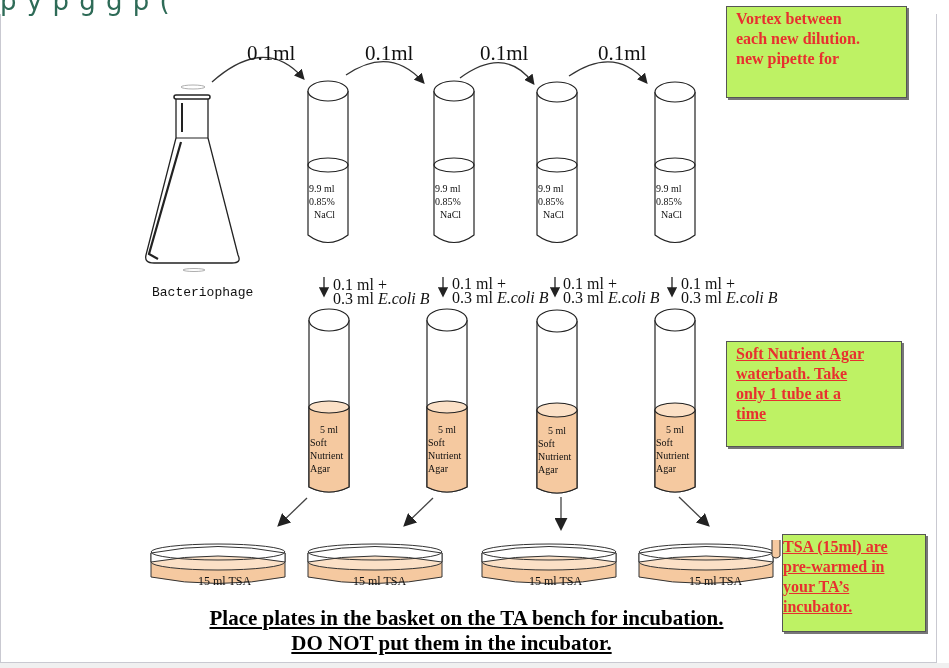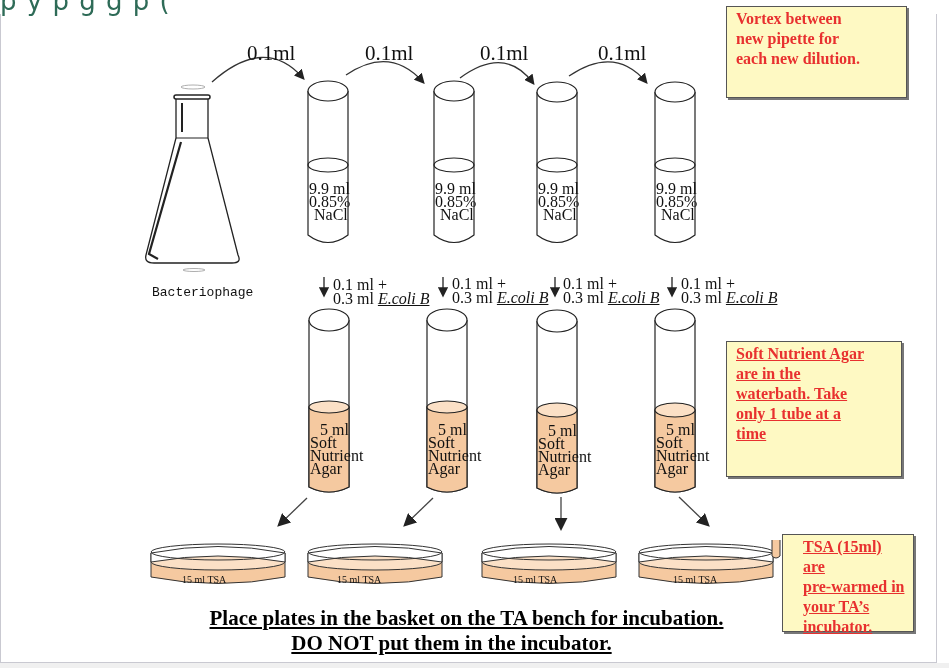--- a/index.html
+++ b/index.html
@@ -1,29 +1,29 @@
 <!DOCTYPE html>
 <html><head>
 <meta charset="utf-8">
 <style>
   html, body { margin: 0; padding: 0; background: #ffffff; }
   body { width: 949px; height: 668px; position: relative; overflow: hidden; font-family: "Liberation Serif", serif; }
   .top-partial { position: absolute; left: 0; top: -14px; width: 949px; height: 30px; font-family: "DejaVu Sans", sans-serif; font-size: 26px; color: #2e6b57; white-space: nowrap; letter-spacing: 1px; }
   .frame { position: absolute; left: 0; top: 14px; width: 935px; height: 648px; border-left: 1px solid #c9c9d1; border-right: 1px solid #c9c9d1; border-bottom: 1px solid #c9c9d1; }
   .bottom-strip { position: absolute; left: 0; top: 663px; width: 949px; height: 5px; background: #f0f0f0; }
   svg.diagram { position: absolute; left: 0; top: 0; }
-  .note { position: absolute; background: #fef9c3; border: 1px solid #555; box-shadow: 2px 2px 0 #777; color: #e8302f; font-family: "Liberation Serif", serif; font-weight: bold; font-size: 16px; line-height: 20px; padding: 2px 8px 4px 9px; box-sizing: border-box; }
+  .note { position: absolute; background: #bef264; border: 1px solid #555; box-shadow: 2px 2px 0 #777; color: #e8302f; font-family: "Liberation Serif", serif; font-weight: bold; font-size: 16px; line-height: 20px; padding: 2px 8px 4px 9px; box-sizing: border-box; }
   .note.underlined span { text-decoration: underline; }
   .footer-line { position: absolute; width: 949px; text-align: center; font-family: "Liberation Serif", serif; font-weight: bold; font-size: 21px; text-decoration: underline; color: #000; }
   .label { position: absolute; font-family: "Liberation Serif", serif; color: #111; white-space: nowrap; }
   .vol { font-size: 21px; margin-left: 9px; }
-  .tube-txt { font-size: 16px; line-height: 13px; }
+  .tube-txt { font-size: 10px; line-height: 13px; }
   .step-txt { font-size: 16px; line-height: 14px; }
-  .step-txt i { text-decoration: underline; }
-  .plate-txt { font-size: 10px; }
+  .step-txt i { }
+  .plate-txt { font-size: 12px; margin-left: 16px; }
 </style>
 </head>
 <body>
 
 <div class="top-partial">                                  p       y                             p  g          g  p   (</div>
 <div class="frame"></div>
 <div class="bottom-strip"></div>
 
 <svg class="diagram" width="949" height="668" viewBox="0 0 949 668">
   <defs>
@@ -218,33 +218,32 @@
     <div>Agar</div>
 </div>
 
 <div class="label plate-txt" style="left:182px; top:574px;">15 ml TSA</div>
 <div class="label plate-txt" style="left:337px; top:574px;">15 ml TSA</div>
 <div class="label plate-txt" style="left:513px; top:574px;">15 ml TSA</div>
 <div class="label plate-txt" style="left:673px; top:574px;">15 ml TSA</div>
 
 <div class="note" style="left:726px; top:6px; width:181px; height:92px;">
   <div>Vortex between</div>
+  <div>each new dilution.</div>
   <div>new pipette for</div>
-  <div>each new dilution.</div>
-</div>
-
-<div class="note underlined" style="left:726px; top:341px; width:176px; height:136px;">
+</div>
+
+<div class="note underlined" style="left:726px; top:341px; width:176px; height:106px;">
   <div><span>Soft Nutrient Agar</span></div>
-  <div><span>are in the</span></div>
   <div><span>waterbath.  Take</span></div>
   <div><span>only 1 tube at a</span></div>
   <div><span>time</span></div>
 </div>
 
-<div class="note underlined" style="left:782px; top:534px; width:132px; height:98px; padding-left:20px;">
+<div class="note underlined" style="left:782px; top:534px; width:144px; height:98px; padding-left:0;">
   <div><span>TSA (15ml) are</span></div>
   <div><span>pre-warmed in</span></div>
   <div><span>your TA’s</span></div>
   <div><span>incubator.</span></div>
 </div>
 
 <div class="footer-line" style="left:-8px; top:606px;">Place plates in the basket on the TA bench for incubation.</div>
 <div class="footer-line" style="left:-23px; top:631px;">DO NOT put them in the incubator.</div>
 
 </body></html>

